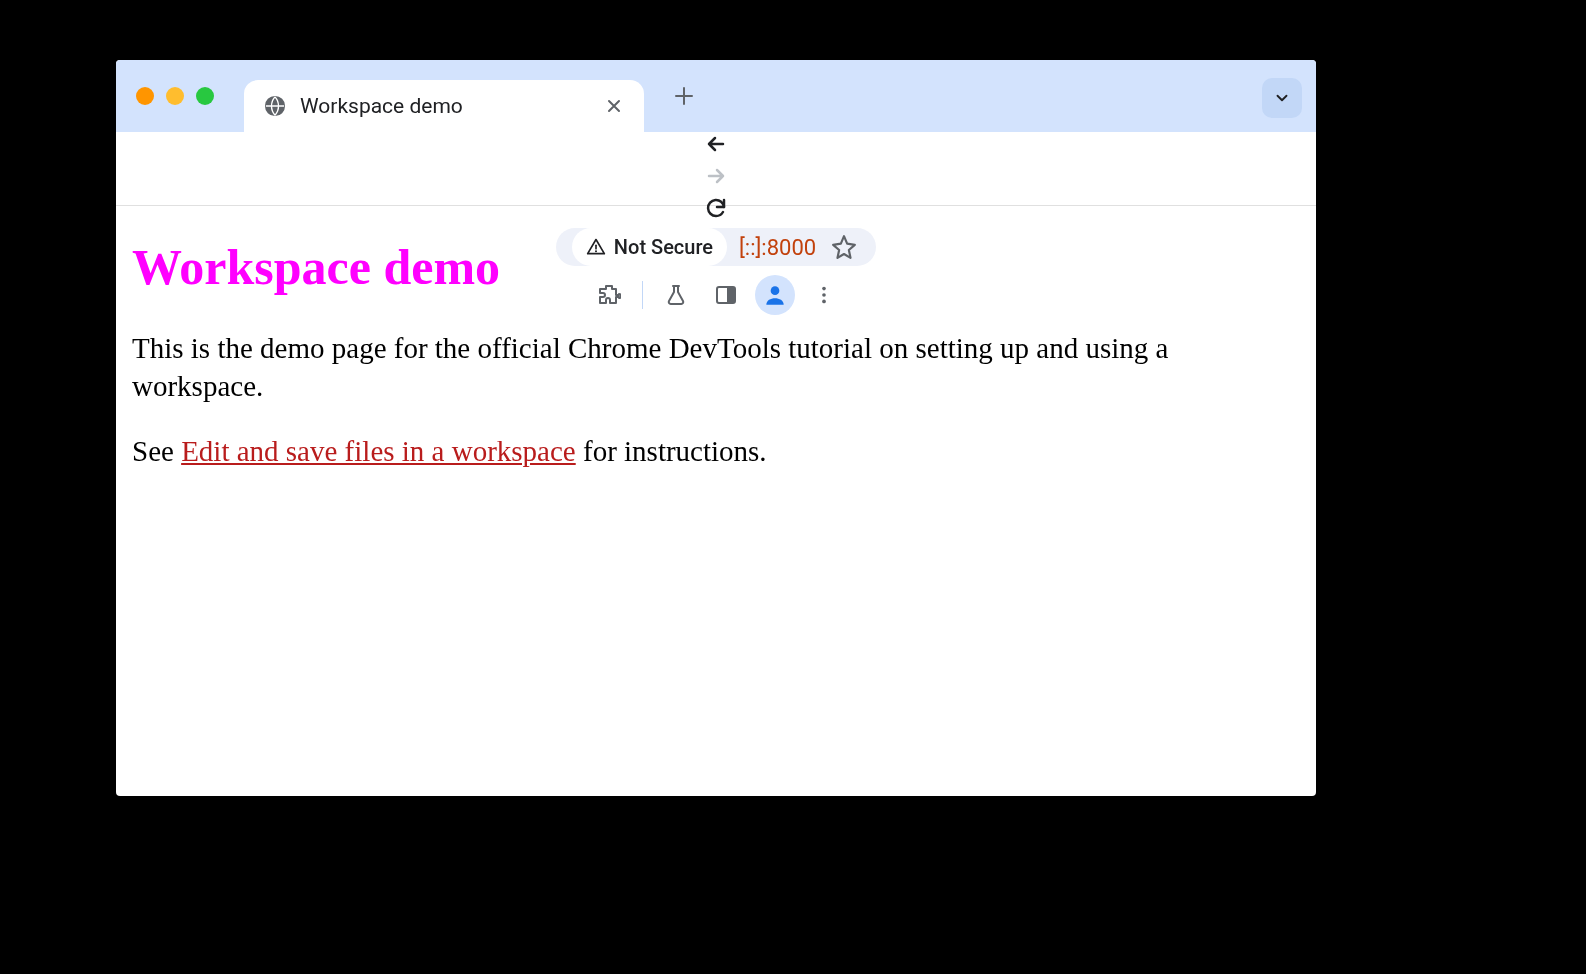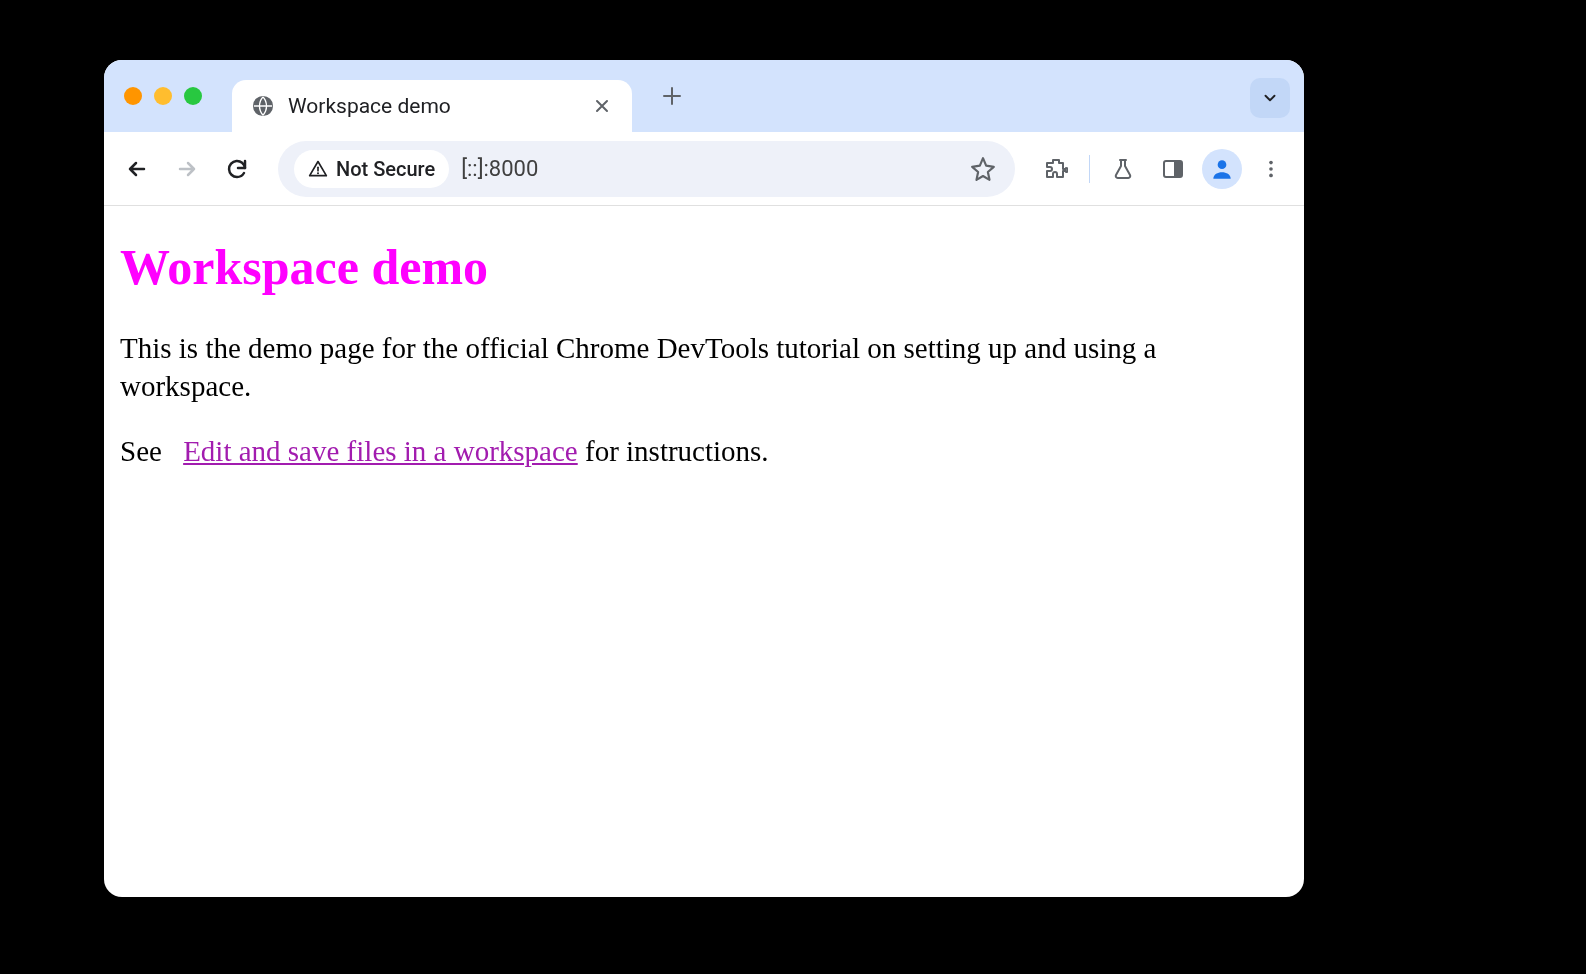--- a/index.html
+++ b/index.html
@@ -5,26 +5,26 @@
     * { box-sizing: border-box; margin: 0; padding: 0; }
     body {
       width: 1586px;
       height: 974px;
       background: #000;
       font-family: -apple-system, BlinkMacSystemFont, "Segoe UI", Roboto, sans-serif;
       overflow: hidden;
     }
     .browser-window {
       position: absolute;
-      left: 104px;
+      left: 116px;
       top: 60px;
       width: 1200px;
-      height: 837px;
+      height: 736px;
       background: #fff;
-      border-radius: 18px;
+      border-radius: 4px;
       overflow: hidden;
       box-shadow: 0 10px 40px rgba(0,0,0,0.5);
     }
     .tab-strip {
       height: 72px;
       background: #d3e3fd;
       display: flex;
       align-items: center;
       padding-left: 20px;
       position: relative;
@@ -102,20 +102,21 @@
       cursor: pointer;
     }
     .toolbar {
       height: 74px;
       background: #fff;
       display: flex;
       align-items: center;
       padding: 0 12px;
       gap: 8px;
       border-bottom: 1px solid #e0e0e0;
+      flex-direction: column;
     }
     .nav-btn {
       width: 42px;
       height: 42px;
       display: flex;
       align-items: center;
       justify-content: center;
       cursor: pointer;
       border-radius: 50%;
       color: #5f6368;
@@ -139,21 +140,21 @@
       display: flex;
       align-items: center;
       padding: 0 14px;
       gap: 8px;
       font-size: 20px;
       font-weight: 500;
       color: #202124;
     }
     .url-text {
       font-size: 22px;
-      color: #404040;
+      color: #c2410c;
       flex: 1;
     }
     .star-btn {
       width: 32px;
       height: 32px;
       display: flex;
       align-items: center;
       justify-content: center;
       cursor: pointer;
       color: #5f6368;
@@ -198,23 +199,22 @@
       font-weight: bold;
       margin-bottom: 34px;
     }
     .content p {
       font-size: 29px;
       color: #000;
       margin-bottom: 28px;
       line-height: 1.3;
     }
     .content a {
-      color: #a21caf;
+      color: #b91c1c;
       text-decoration: underline;
-      margin-left: 14px;
     }
     svg { display: block; }
   </style>
 </head>
 <body>
 
 <div class="browser-window">
 
   <div class="tab-strip">
     <div class="traffic-lights">

